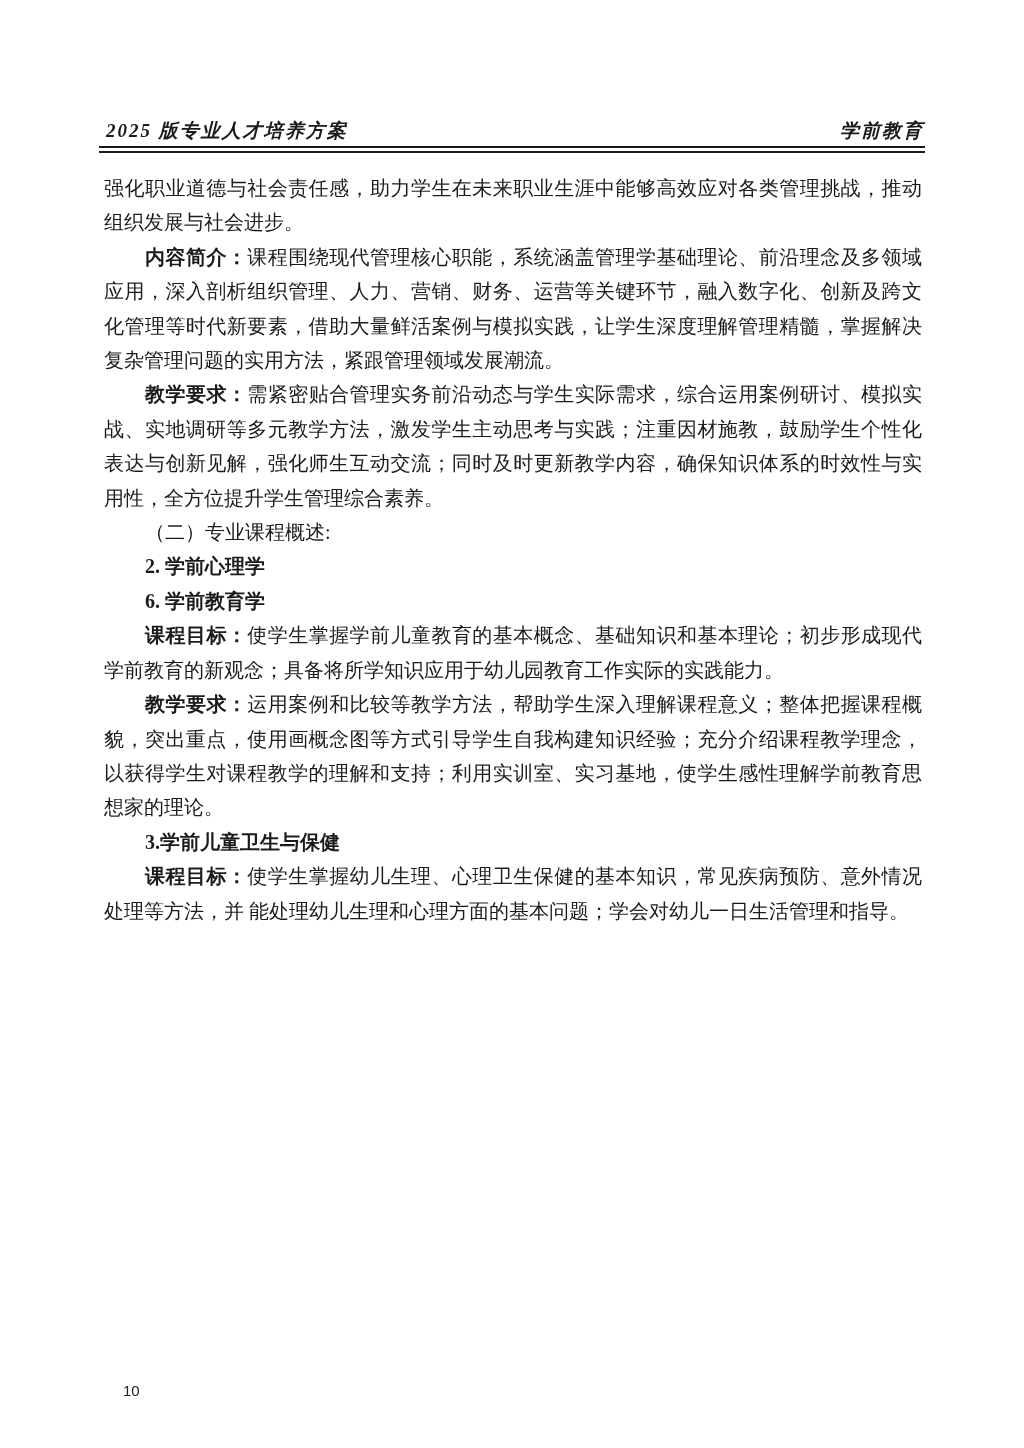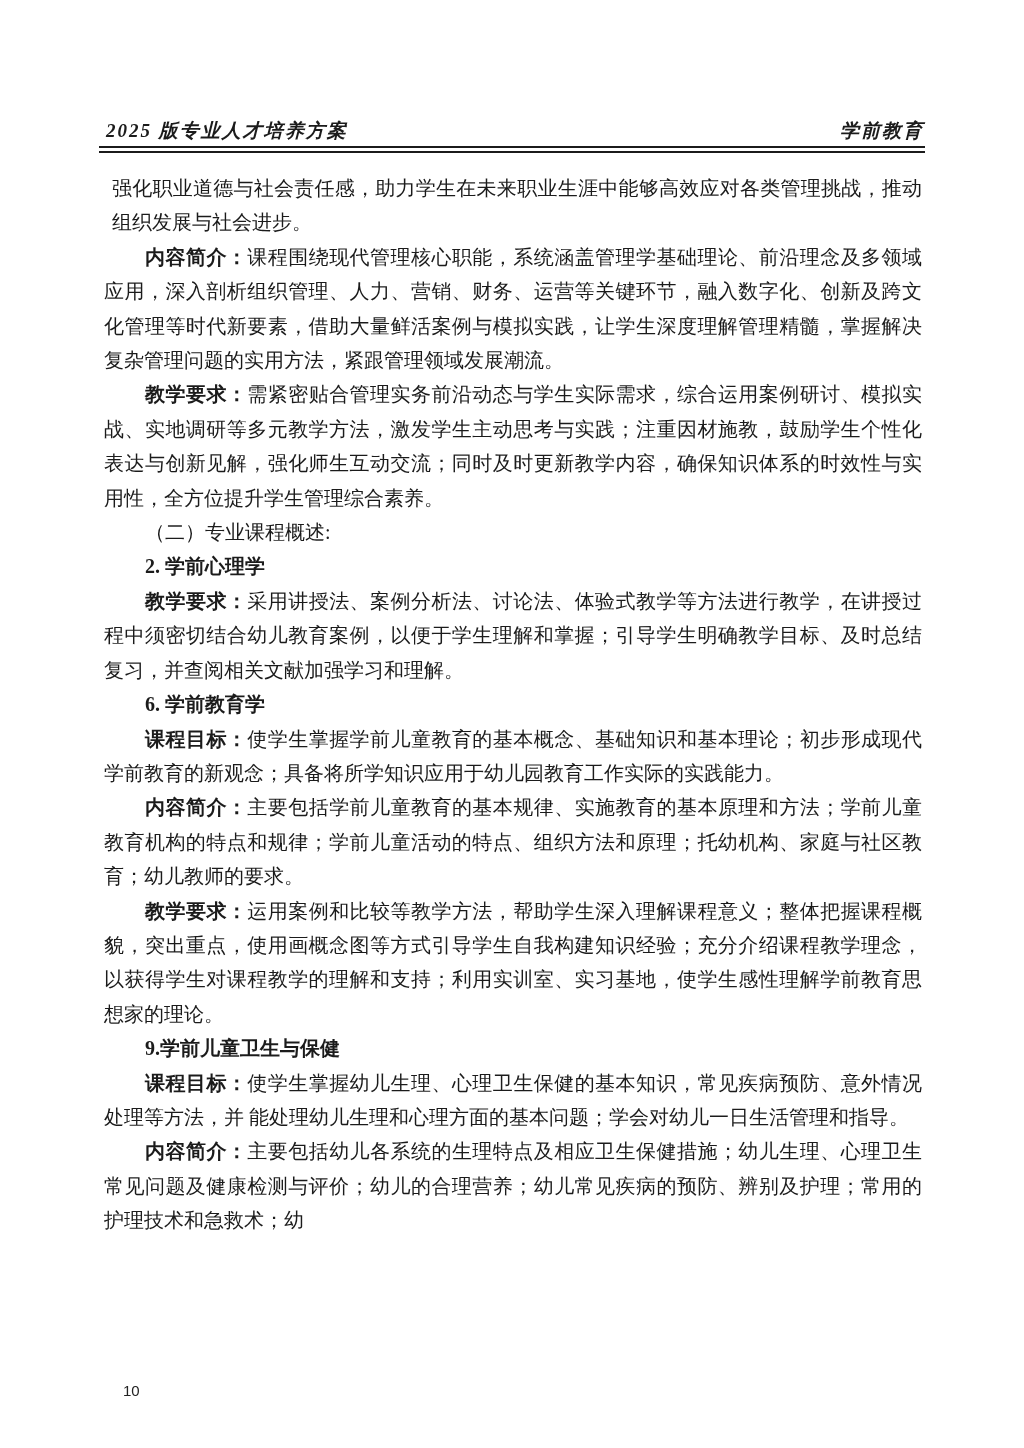--- a/index.html
+++ b/index.html
@@ -39,21 +39,21 @@
   .content {
     position: absolute;
     top: 171px;
     left: 104px;
     width: 818px;
     font-size: 20px;
     line-height: 34.4px;
     text-align: justify;
   }
   .para { margin: 0; text-indent: 41px; }
-  .para.noindent { text-indent: 0; margin-left: 8px; }
+  .para.noindent { text-indent: 0; }
   .plabel { font-weight: bold; }
   .para.heading { font-weight: bold; }
   .footer {
     position: absolute;
     left: 123px;
     top: 1382px;
     font-size: 15px;
     font-family: "Liberation Sans", "DejaVu Sans", sans-serif;
     color: #222222;
   }
@@ -75,34 +75,31 @@
     <p class="para"><span class="plabel">内容简介：</span><span>课程围绕现代管理核心职能，系统涵盖管理学基础理论、前沿理念及多领域应用，深入剖析组织管理、人力、营销、财务、运营等关键环节，融入数字化、创新及跨文化管理等时代新要素，借助大量鲜活案例与模拟实践，让学生深度理解管理精髓，掌握解决复杂管理问题的实用方法，紧跟管理领域发展潮流。</span></p>
 
     <p class="para"><span class="plabel">教学要求：</span><span>需紧密贴合管理实务前沿动态与学生实际需求，综合运用案例研讨、模拟实战、实地调研等多元教学方法，激发学生主动思考与实践；注重因材施教，鼓励学生个性化表达与创新见解，强化师生互动交流；同时及时更新教学内容，确保知识体系的时效性与实用性，全方位提升学生管理综合素养。</span></p>
 
     <p class="para"><span>（二）专业课程概述:</span></p>
 
     <p class="para heading"><span>2. 学前心理学</span></p>
 
 
 
-    <p class="para"><span class="plabel">教学要求：</span><span>采用讲授法、案例分析法、讨论法、体验式教学等方法进行教学，在讲授过程中须密切结合幼儿教育案例，以便于学生理解和掌握；引导学生明确教学目标、及时总结复习，并查阅相关文献加强学习和理解。</span></p>
 
     <p class="para heading"><span>6. 学前教育学</span></p>
 
     <p class="para"><span class="plabel">课程目标：</span><span>使学生掌握学前儿童教育的基本概念、基础知识和基本理论；初步形成现代学前教育的新观念；具备将所学知识应用于幼儿园教育工作实际的实践能力。</span></p>
 
-    <p class="para"><span class="plabel">内容简介：</span><span>主要包括学前儿童教育的基本规律、实施教育的基本原理和方法；学前儿童教育机构的特点和规律；学前儿童活动的特点、组织方法和原理；托幼机构、家庭与社区教育；幼儿教师的要求。</span></p>
 
     <p class="para"><span class="plabel">教学要求：</span><span>运用案例和比较等教学方法，帮助学生深入理解课程意义；整体把握课程概貌，突出重点，使用画概念图等方式引导学生自我构建知识经验；充分介绍课程教学理念，以获得学生对课程教学的理解和支持；利用实训室、实习基地，使学生感性理解学前教育思想家的理论。</span></p>
 
-    <p class="para heading"><span>9.学前儿童卫生与保健</span></p>
+    <p class="para heading"><span>3.学前儿童卫生与保健</span></p>
 
     <p class="para"><span class="plabel">课程目标：</span><span>使学生掌握幼儿生理、心理卫生保健的基本知识，常见疾病预防、意外情况处理等方法，并 能处理幼儿生理和心理方面的基本问题；学会对幼儿一日生活管理和指导。</span></p>
 
-    <p class="para"><span class="plabel">内容简介：</span><span>主要包括幼儿各系统的生理特点及相应卫生保健措施；幼儿生理、心理卫生常见问题及健康检测与评价；幼儿的合理营养；幼儿常见疾病的预防、辨别及护理；常用的护理技术和急救术；幼</span></p>
   </div>
 
   <div class="footer">
     <span>10</span>
   </div>
 
 </div>
 
 </body></html>

